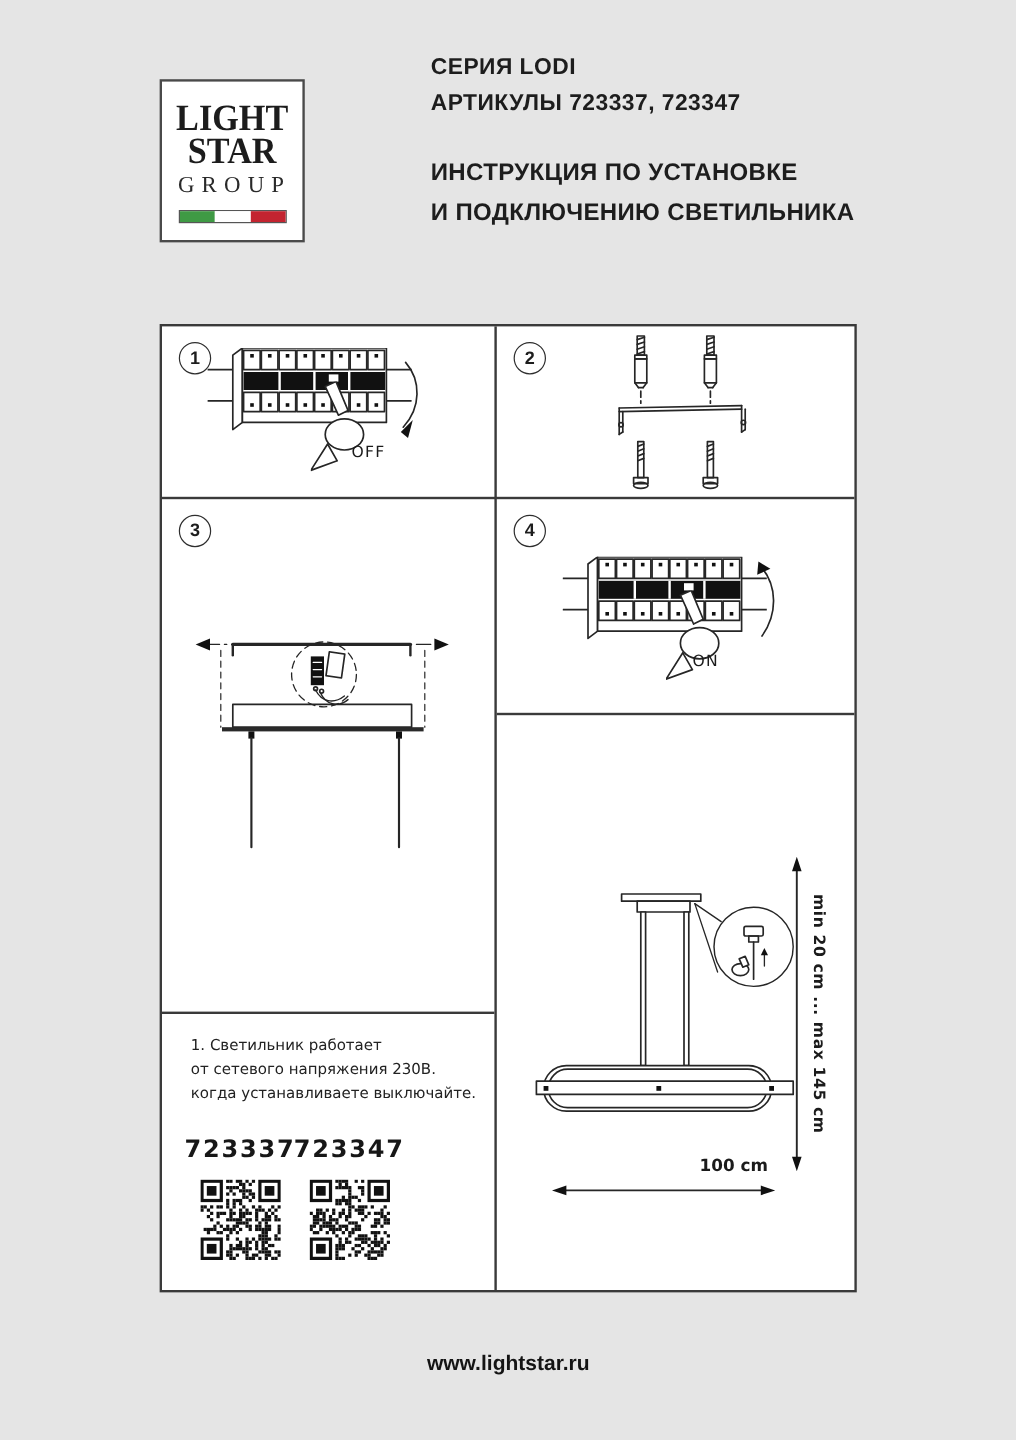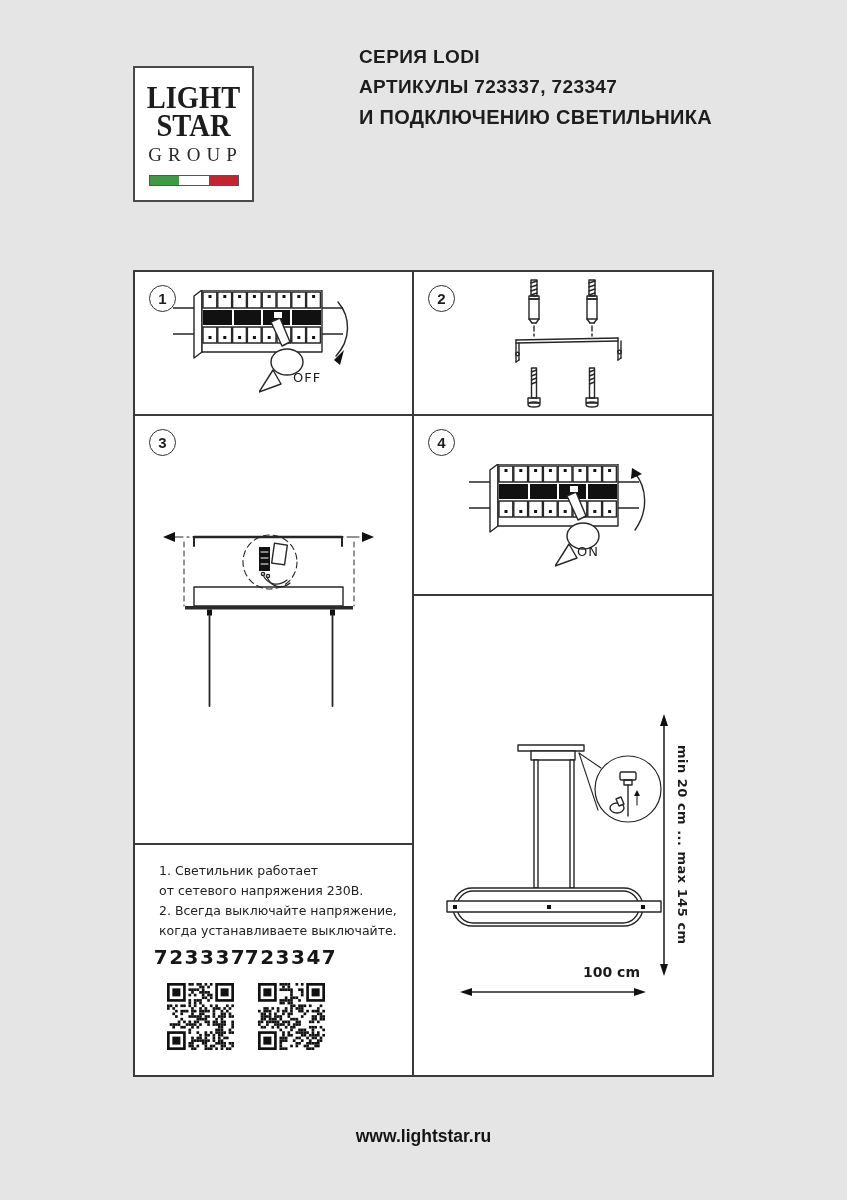--- a/index.html
+++ b/index.html
@@ -150,20 +150,21 @@
     <div class="flag">
       <div style="background: rgb(63, 154, 68);"></div>
       <div style="background: rgb(255, 255, 255);"></div>
       <div style="background: rgb(195, 36, 48);"></div>
     </div>
   </div>
 
   <div class="header-text">
     <div class="hdr-series">СЕРИЯ LODI</div>
     <div class="hdr-articles">АРТИКУЛЫ 723337, 723347</div>
+    <div class="hdr-title hdr-title-first">ИНСТРУКЦИЯ ПО УСТАНОВКЕ</div>
     <div class="hdr-title">И ПОДКЛЮЧЕНИЮ СВЕТИЛЬНИКА</div>
   </div>
 
   <div class="table">
     <div class="vdiv"></div>
     <div class="hdiv-full"></div>
     <div class="hdiv-left"></div>
     <div class="hdiv-right"></div>
 
     <div class="panel p1">
@@ -289,21 +290,20 @@
         <path d="M221,114 C234,96 234,72 220,56"></path>
         <polygon points="218,52 228,58 217,63" fill="#111111" stroke="none"></polygon>
       </svg>
       <div class="switch-label on-label">ON</div>
     </div>
 
     <div class="panel pnotes">
       <div class="notes-text">
         <div>1. Светильник работает</div>
         <div>от сетевого напряжения 230В.</div>
-        <div>2. Всегда выключайте напряжение,</div>
         <div>когда устанавливаете выключайте.</div>
       </div>
       <div class="qr-col left">
         <div class="qr-article">723337</div>
         <div class="qr-box"><svg width="67" height="67" viewBox="0 0 67 67">
               <rect x="0" y="0" width="18.76" height="18.76" fill="#111"></rect>
               <rect x="2.68" y="2.68" width="13.4" height="13.4" fill="#fff"></rect>
               <rect x="5.36" y="5.36" width="8.040000000000001" height="8.040000000000001" fill="#111"></rect>
               <rect x="48.24" y="0" width="18.76" height="18.76" fill="#111"></rect>
               <rect x="50.92" y="2.68" width="13.4" height="13.4" fill="#fff"></rect>

